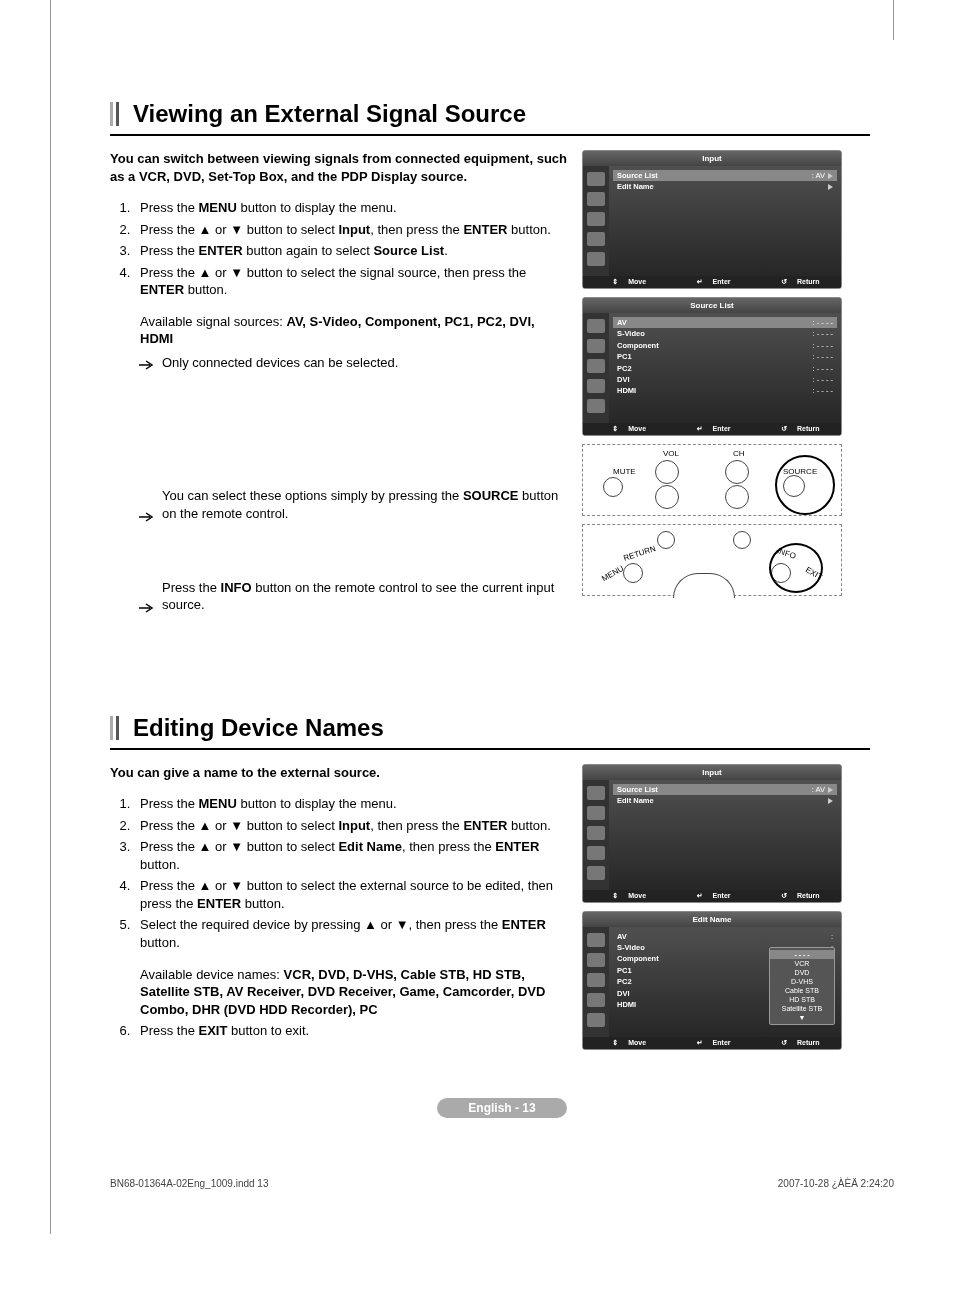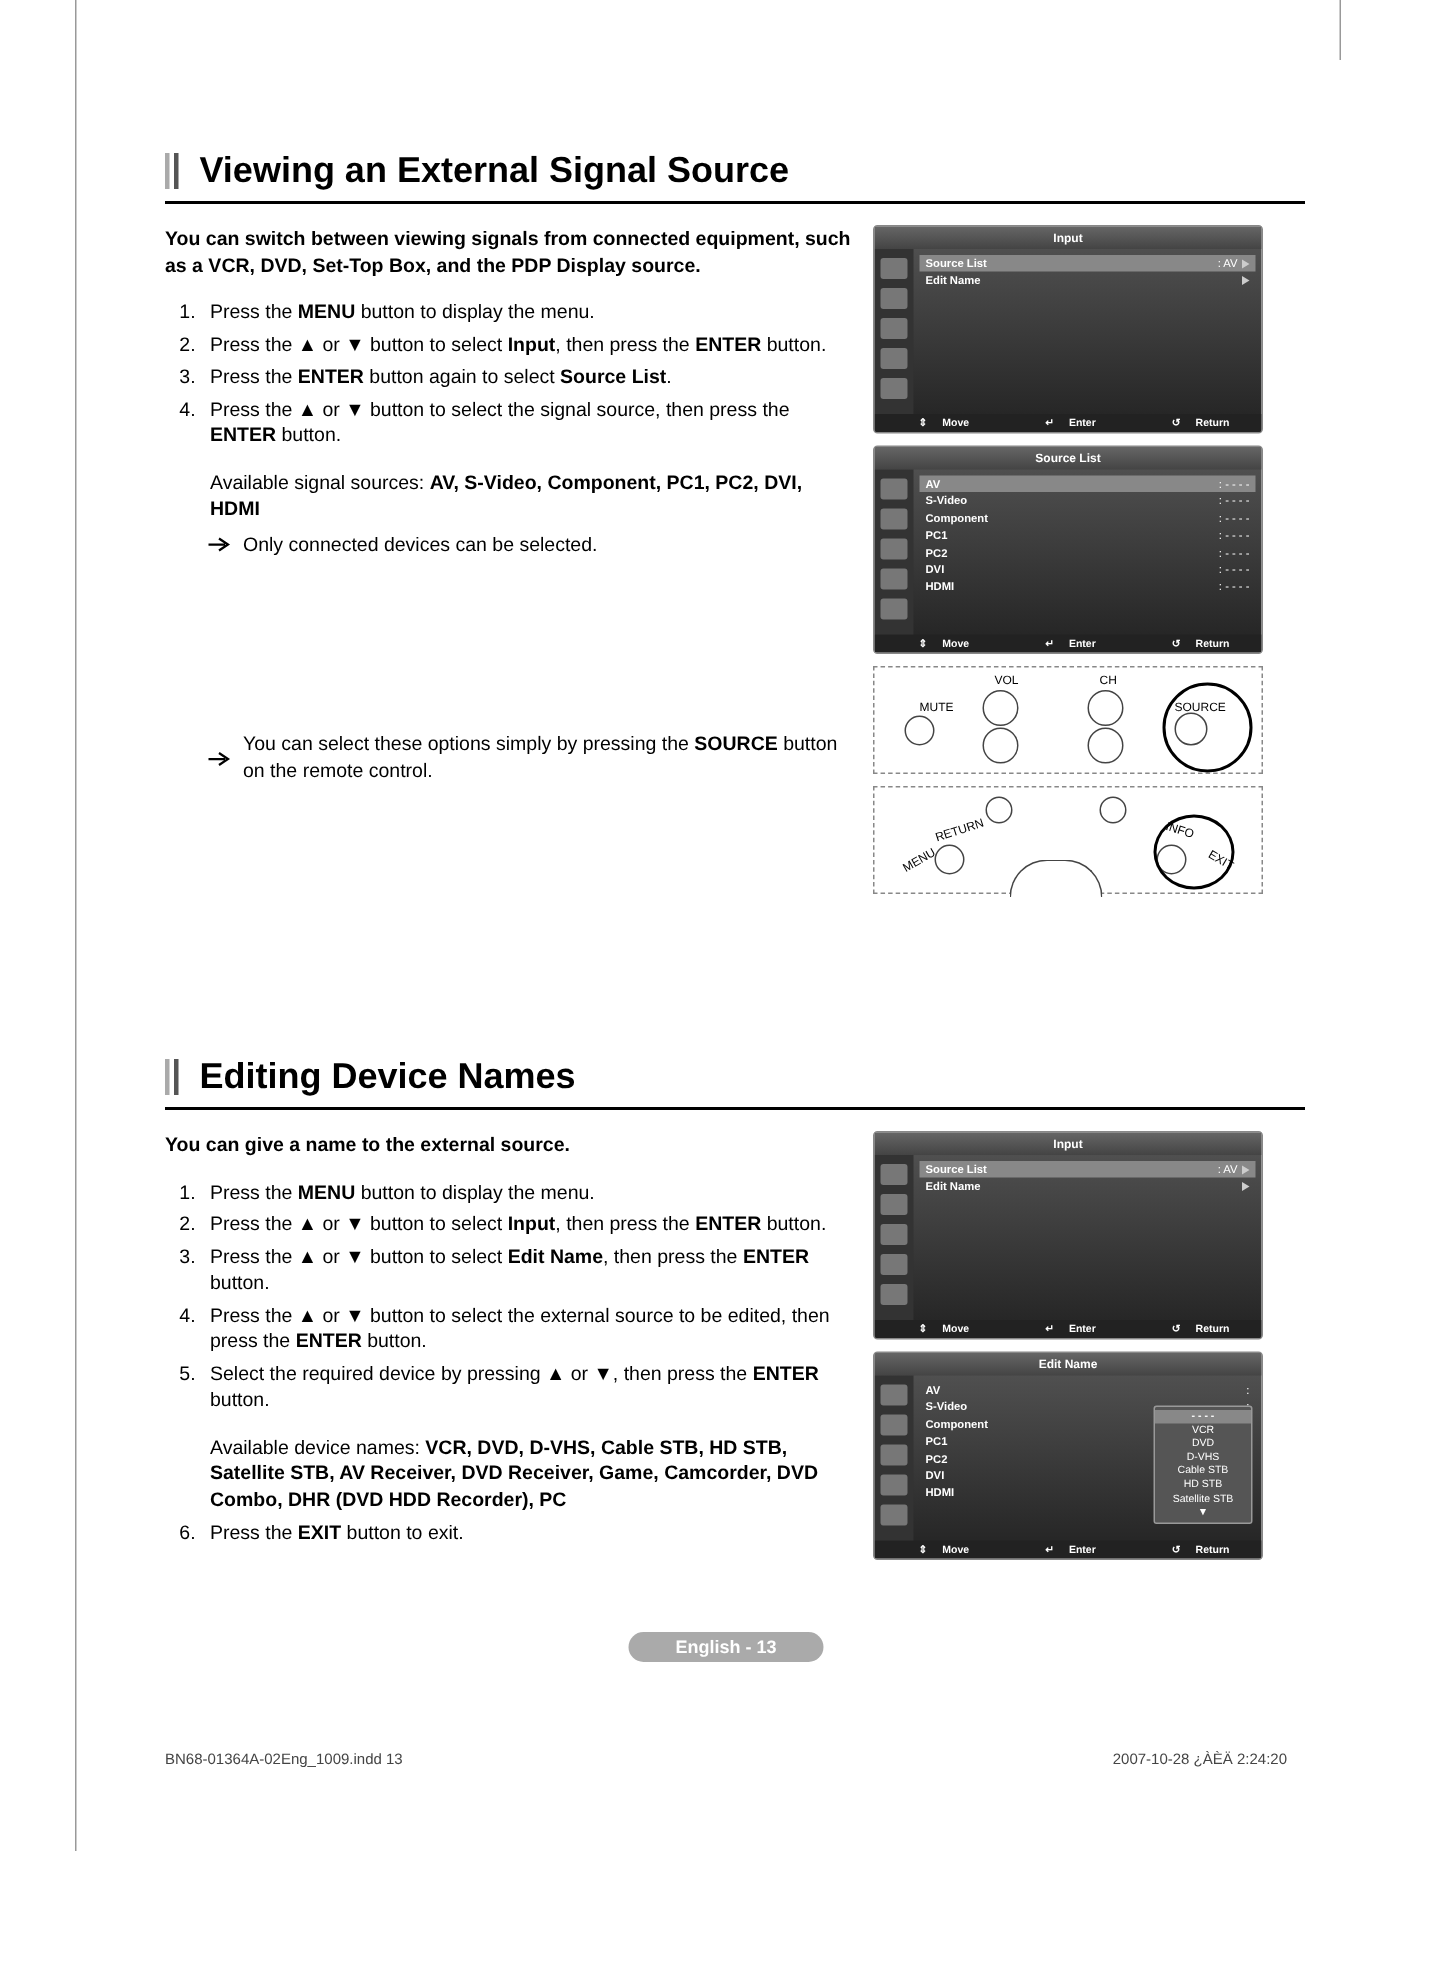--- a/index.html
+++ b/index.html
@@ -5,21 +5,21 @@
   body {
     margin: 0;
     padding: 0;
     font-family: Arial, Helvetica, sans-serif;
     background: #fff;
     color: #000;
     width: 954px;
     font-size: 13px;
   }
   .page {
-    padding: 100px 96px 30px 110px;
+    padding: 100px 60px 30px 110px;
     position: relative;
     box-sizing: border-box;
     width: 954px;
     min-height: 1314px;
   }
   .vert-line-outer {
     position: absolute;
     left: 50px;
     top: 0;
     bottom: 80px;
@@ -86,21 +86,21 @@
     margin: 0;
     padding-left: 24px;
   }
   ol li {
     margin-bottom: 4px;
     line-height: 1.35;
     padding-left: 6px;
   }
   .note {
     display: flex;
-    align-items: center;
+    align-items: flex-end;
     margin: 6px 0 0 28px;
     line-height: 1.35;
   }
   .note-icon {
     margin-right: 6px;
     margin-top: 1px;
     flex-shrink: 0;
   }
   .note-icon svg { display: block; }
   .sub {
@@ -291,20 +291,28 @@
         <span class="note-icon">
             <svg width="18" height="12">
               <path d="M1 6 L12 6 M8 2 L14 6 L8 10" stroke="#000" fill="none" stroke-width="1.5"></path>
             </svg>
           </span>
         <span><span>You can select these options simply by pressing the </span><b>SOURCE</b><span> button on the remote control.</span></span>
       </div>
 
       <div style="height:50px"></div>
 
+      <div class="note" style="margin-left:28px">
+        <span class="note-icon">
+            <svg width="18" height="12">
+              <path d="M1 6 L12 6 M8 2 L14 6 L8 10" stroke="#000" fill="none" stroke-width="1.5"></path>
+            </svg>
+          </span>
+        <span><span>Press the </span><b>INFO</b><span> button on the remote control to see the current input source.</span></span>
+      </div>
     </div>
 
     <div class="col-right">
 
       <div class="osd">
         <div class="osd-title">Input</div>
         <div class="osd-body">
           <div class="osd-tabs">
               <div class="osd-tab"></div>
               <div class="osd-tab"></div>

